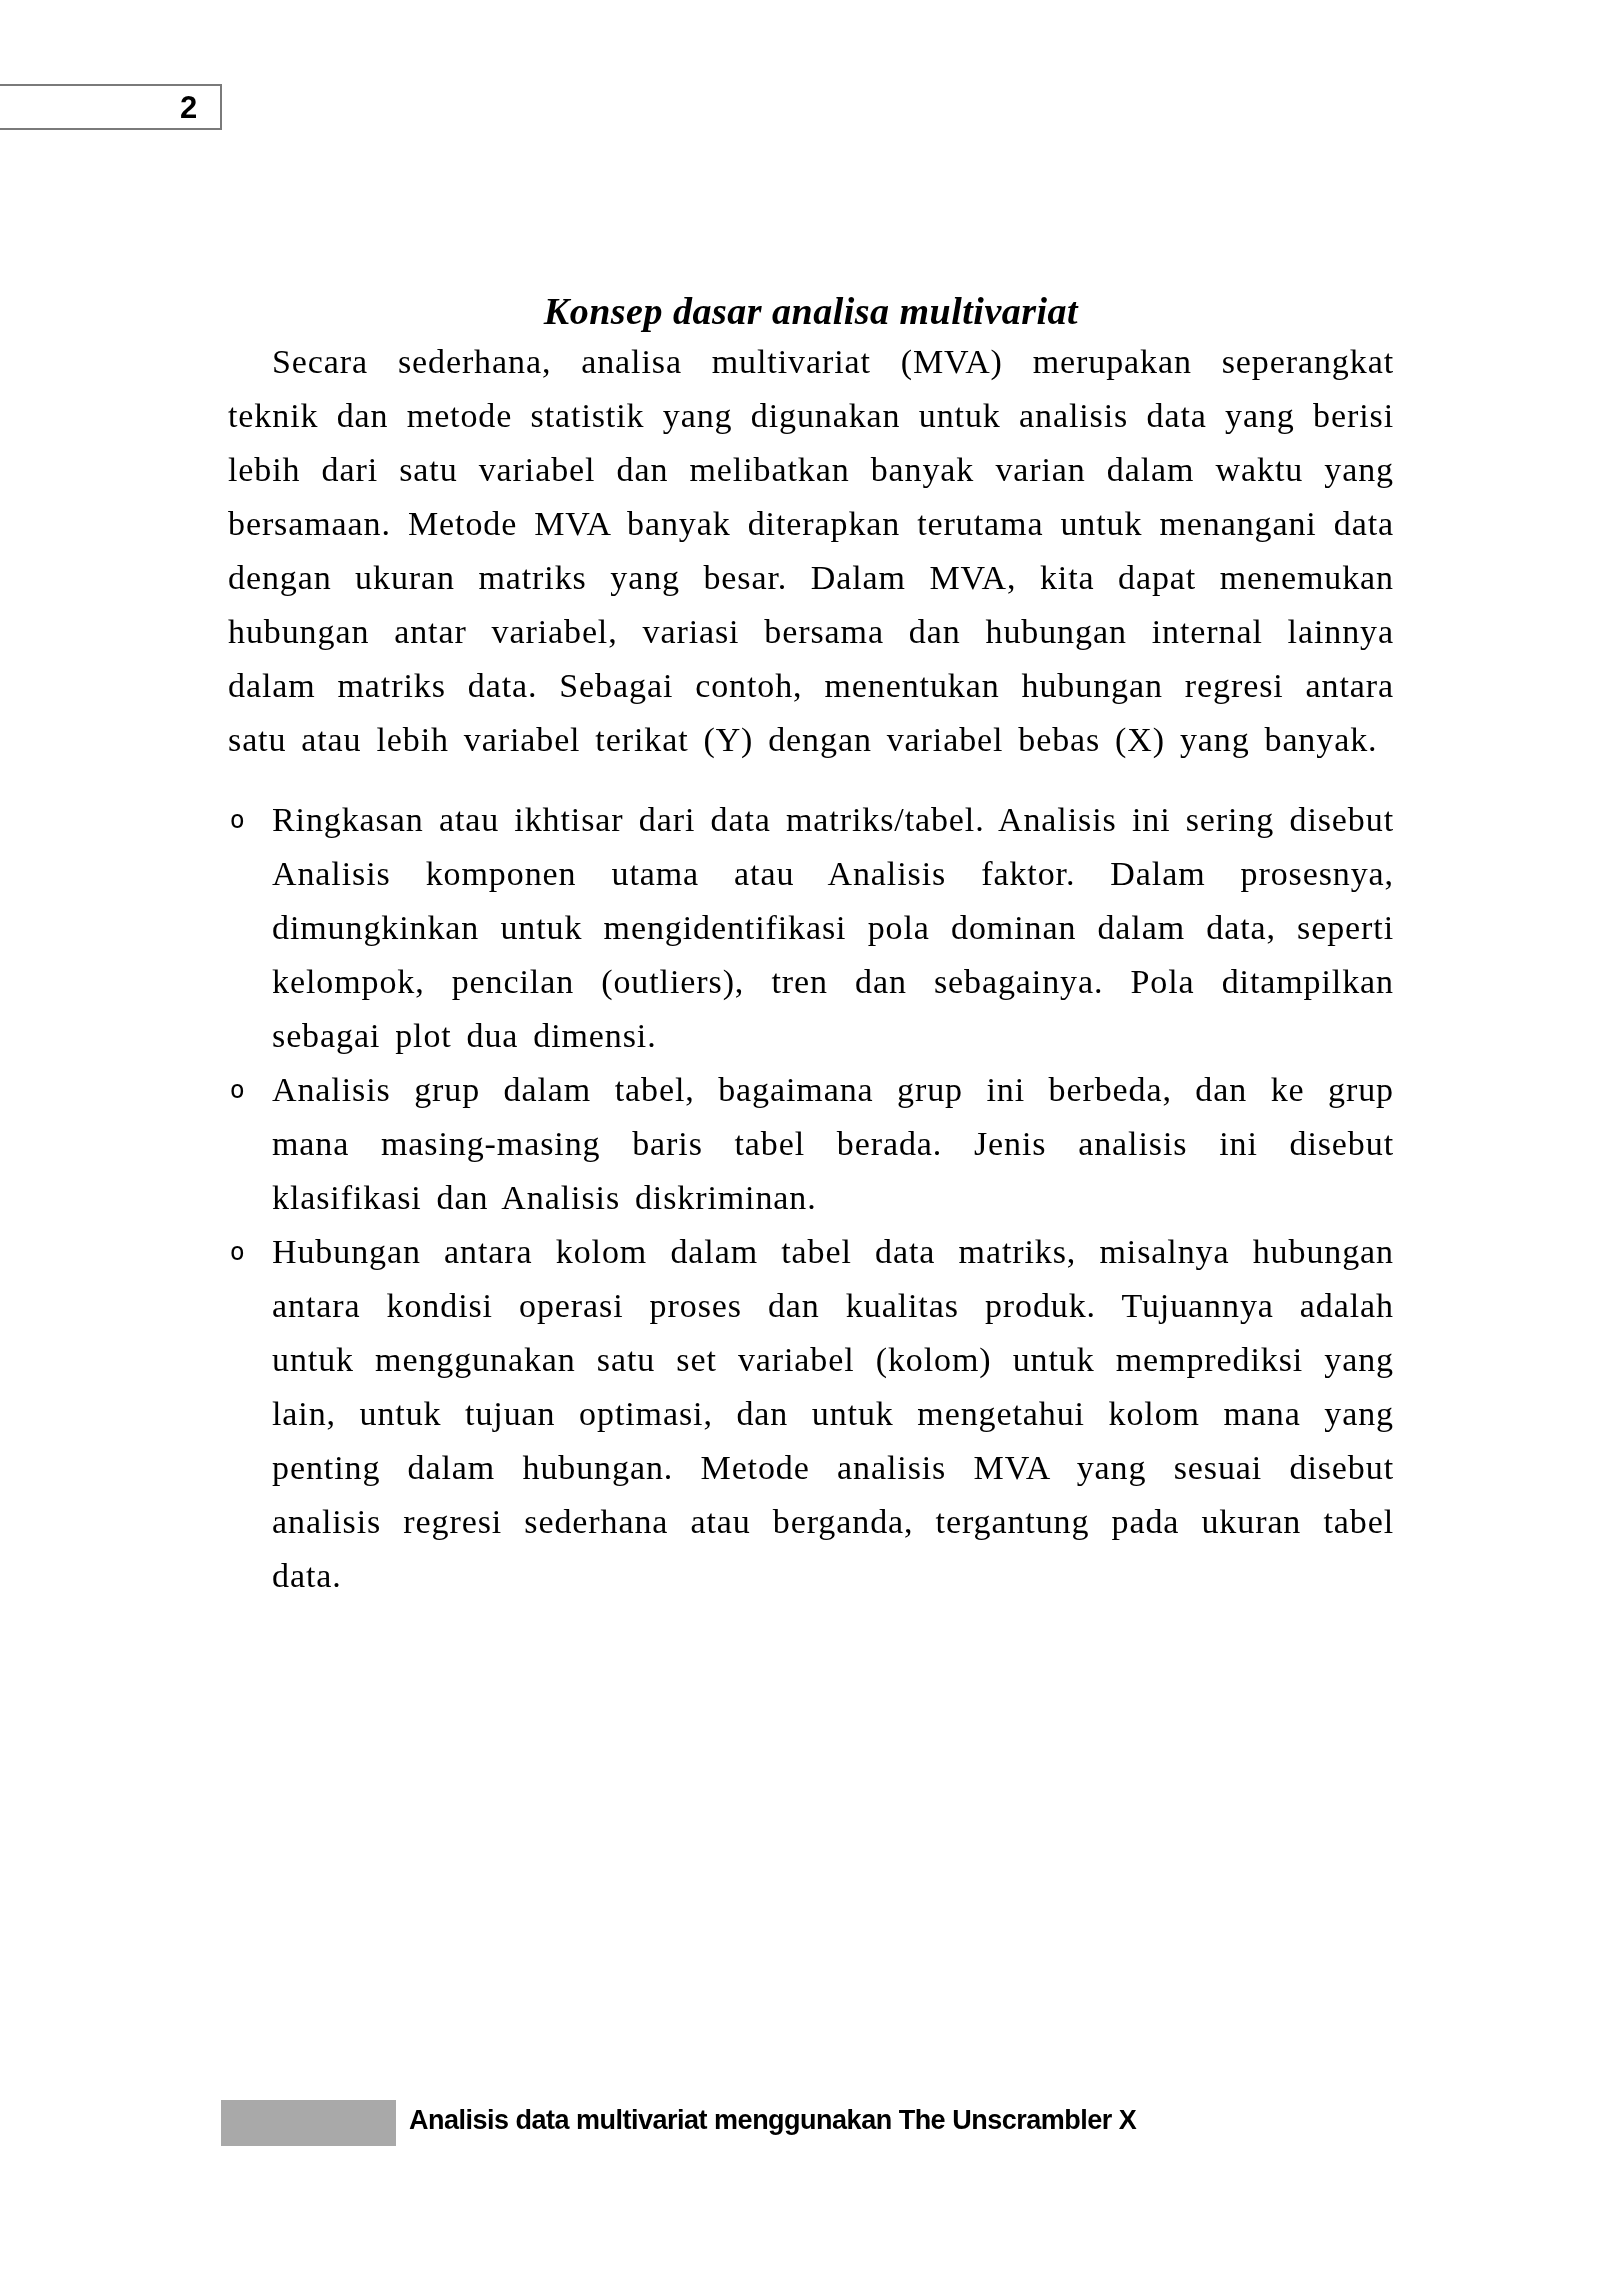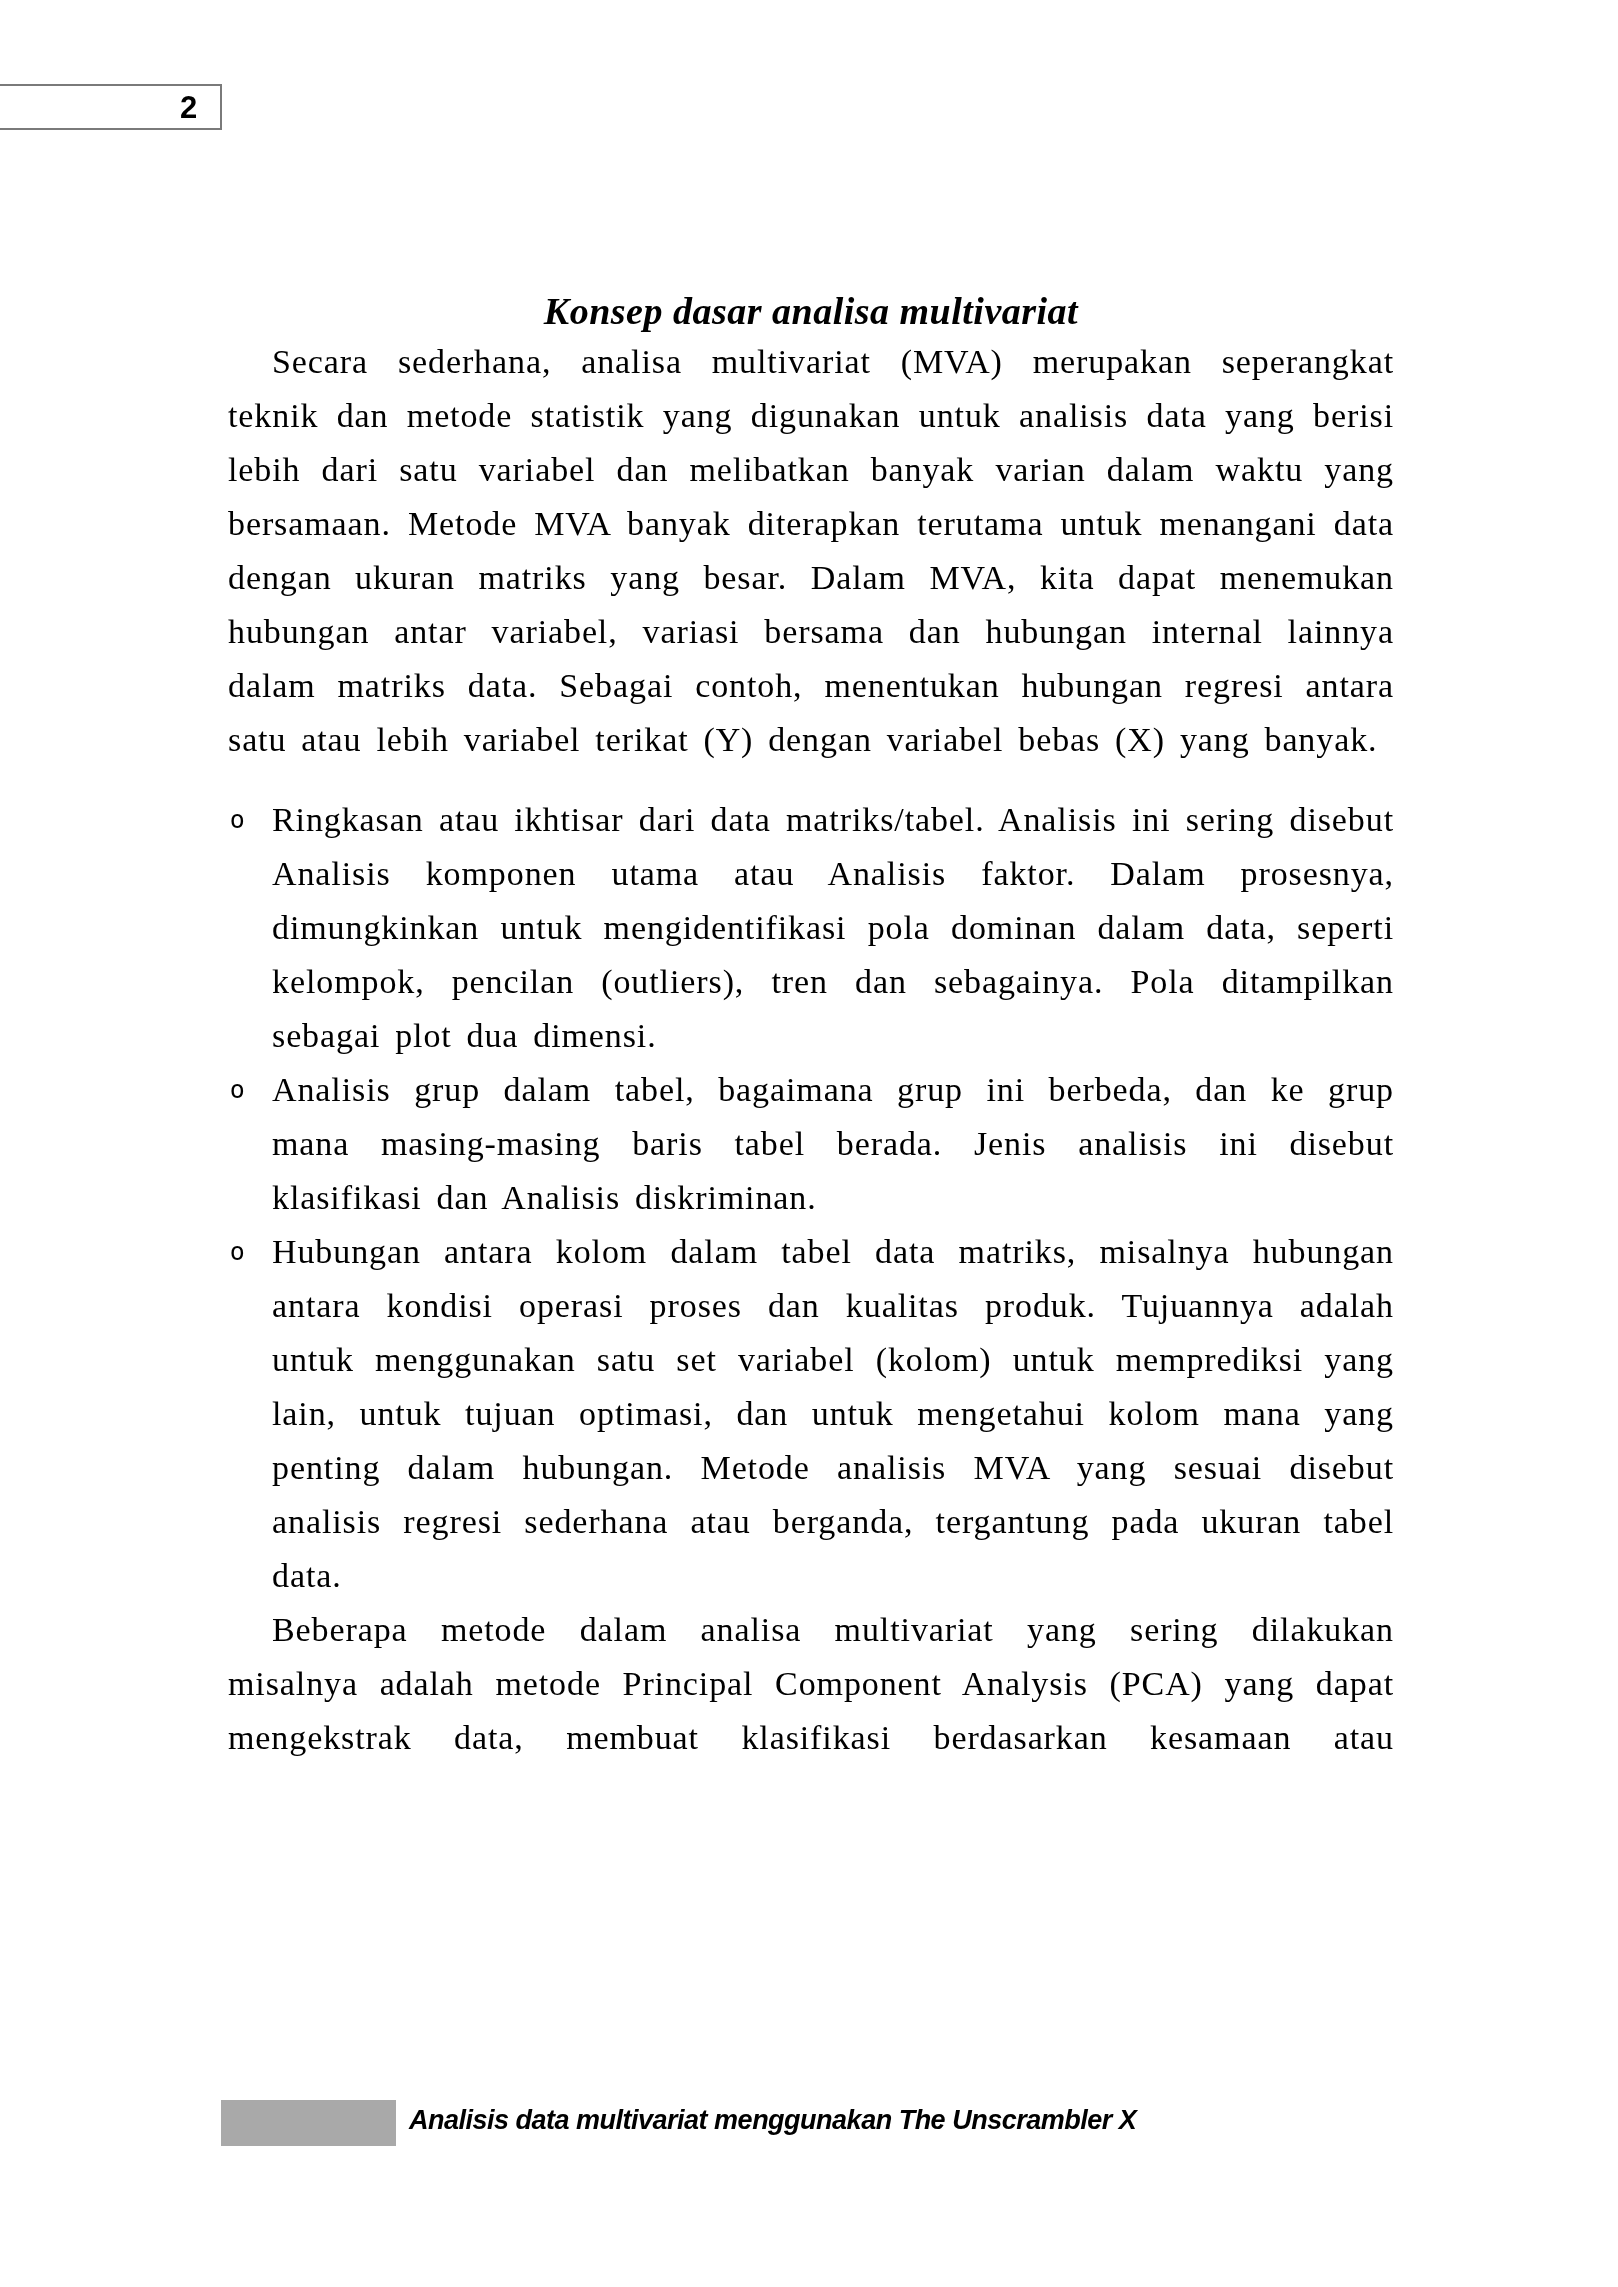--- a/index.html
+++ b/index.html
@@ -102,21 +102,20 @@
     top: 2100px;
     width: 175px;
     height: 46px;
     background: #a9a9a9;
   }
   .footer-text {
     position: absolute;
     left: 409px;
     top: 2097px;
     font-family: "Liberation Sans", sans-serif;
-    font-style: italic;
     font-weight: bold;
     font-size: 27px;
     line-height: 46px;
     letter-spacing: -0.5px;
     color: #000000;
   }
 </style>
 </head>
 <body>
 
@@ -146,21 +145,20 @@
         <li>
           <span class="marker">o</span>
           <span>Analisis grup dalam tabel, bagaimana grup ini berbeda, dan ke grup mana masing-masing baris tabel berada. Jenis analisis ini disebut klasifikasi dan Analisis diskriminan.</span>
         </li>
         <li>
           <span class="marker">o</span>
           <span>Hubungan antara kolom dalam tabel data matriks, misalnya hubungan antara kondisi operasi proses dan kualitas produk. Tujuannya adalah untuk menggunakan satu set variabel (kolom) untuk memprediksi yang lain, untuk tujuan optimasi, dan untuk mengetahui kolom mana yang penting dalam hubungan. Metode analisis MVA yang sesuai disebut analisis regresi sederhana atau berganda, tergantung pada ukuran tabel data.</span>
         </li>
       </ul>
 
-      <p class="indent justify-last">Beberapa metode dalam analisa multivariat yang sering dilakukan misalnya adalah metode Principal Component Analysis (PCA) yang dapat mengekstrak data, membuat klasifikasi berdasarkan kesamaan atau</p>
 
     </div>
   </div>
 
   <div class="footer-block"></div>
   <div class="footer-text">Analisis data multivariat menggunakan The Unscrambler X</div>
 
 </div>
 
 

